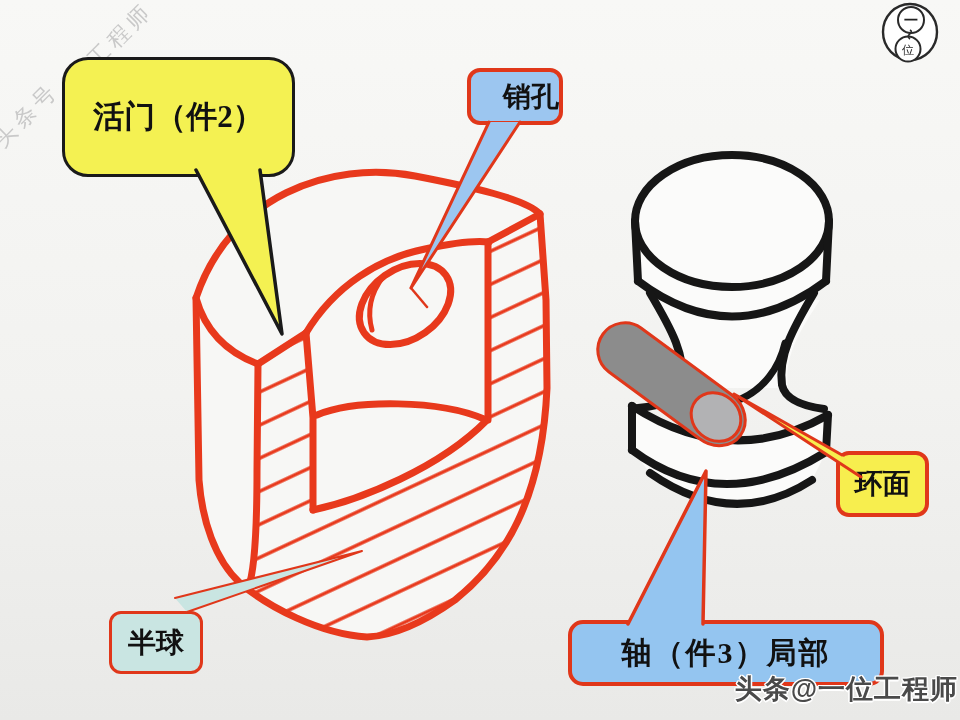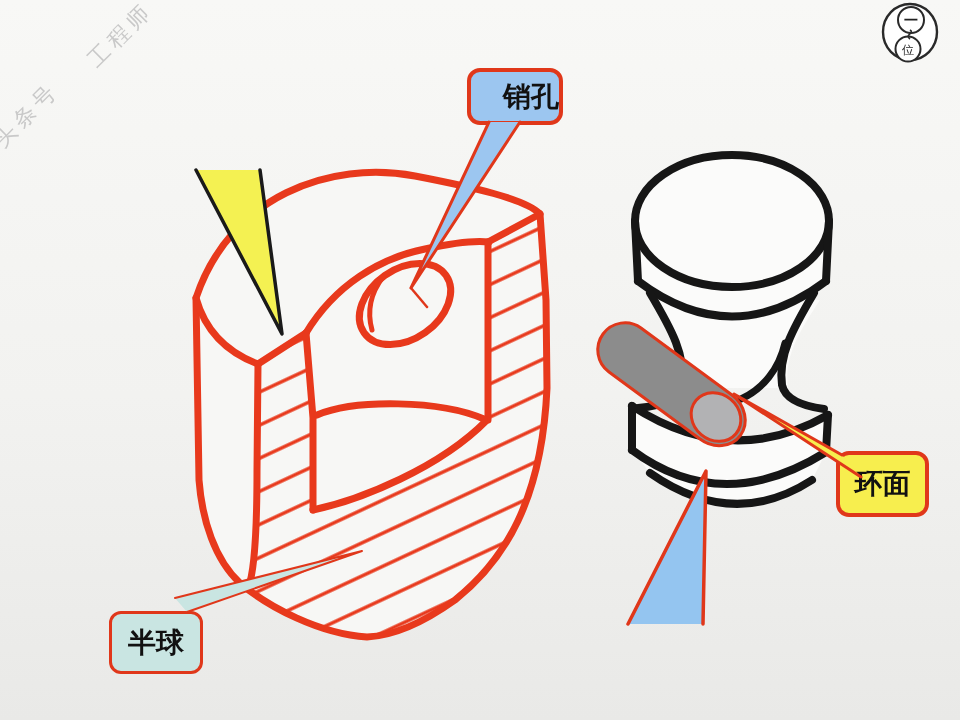--- a/index.html
+++ b/index.html
@@ -99,28 +99,34 @@
       <path d="M632,450 Q722,517 826,452" stroke="#161616" stroke-width="8"></path>
       <path d="M650,473 Q733,531 812,480" stroke="#161616" stroke-width="8"></path>
     </g>
 
     <g>
       <path d="M641,328 L732,395 A27,24 40 0 1 700,439 L609,372 A26,26 0 0 1 641,328 Z" fill="#8C8C8C" stroke="#E0371A" stroke-width="3" stroke-linejoin="round"></path>
       <ellipse cx="716" cy="417" rx="26" ry="23" transform="rotate(40 716 417)" fill="#B2B2B4" stroke="#E0371A" stroke-width="3"></ellipse>
     </g>
   </svg>
 
+  <div class="callout co-valve">
+    <span>活门（件2）</span>
+  </div>
   <div class="callout co-pinhole">
     <span>销孔</span>
   </div>
   <div class="callout co-torus">
     <span>环面</span>
   </div>
   <div class="callout co-hemisphere">
     <span>半球</span>
+  </div>
+  <div class="callout co-shaft">
+    <span>轴（件3）局部</span>
   </div>
 
   <svg class="layer" width="960" height="720" viewBox="0 0 960 720">
     <g stroke-linejoin="round" stroke-linecap="round">
       <path d="M196,170 L282,334 L260,170" fill="#F4F152" stroke="#1a1a1a" stroke-width="3.5"></path>
       <path d="M489,122 L411,288 L520,122" fill="#9CC6F0" stroke="#E0371A" stroke-width="3"></path>
       <path d="M411,288 L427,307" fill="none" stroke="#E0371A" stroke-width="2.5"></path>
       <path d="M175,598 L362,551 L187,612" fill="#C9E5E2" stroke="#E0371A" stroke-width="2"></path>
       <path d="M842,455 L734,394 L861,477" fill="#F7EE4E" stroke="#E0371A" stroke-width="3"></path>
       <path d="M628,624 L706,471 L703,624" fill="#94C5F0" stroke="#E0371A" stroke-width="3.5"></path>
@@ -131,14 +137,15 @@
     <svg width="110" height="96" viewBox="0 0 110 96">
       <ellipse cx="58" cy="32" rx="27" ry="28" fill="#fff" stroke="#2a2a2a" stroke-width="2.4"></ellipse>
       <circle cx="59" cy="20" r="13" fill="#fff" stroke="#2a2a2a" stroke-width="2"></circle>
       <circle cx="56" cy="49" r="12.5" fill="#fff" stroke="#2a2a2a" stroke-width="2"></circle>
       <path d="M58,30 c5,3 -6,5 0,9" fill="none" stroke="#2a2a2a" stroke-width="1.6"></path>
       <text x="59" y="25" text-anchor="middle" font-size="14" font-weight="bold" fill="#222">一</text>
       <text x="56" y="54" text-anchor="middle" font-size="12" fill="#222">位</text>
     </svg>
   </div>
 
+  <div class="footer-credit">头条@一位工程师</div>
 
 </div>
 
 </body></html>

